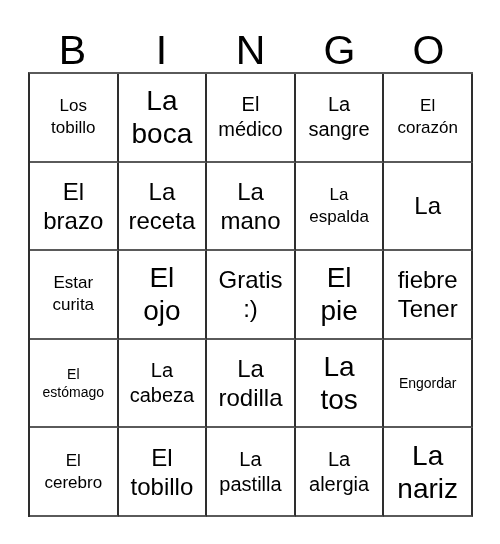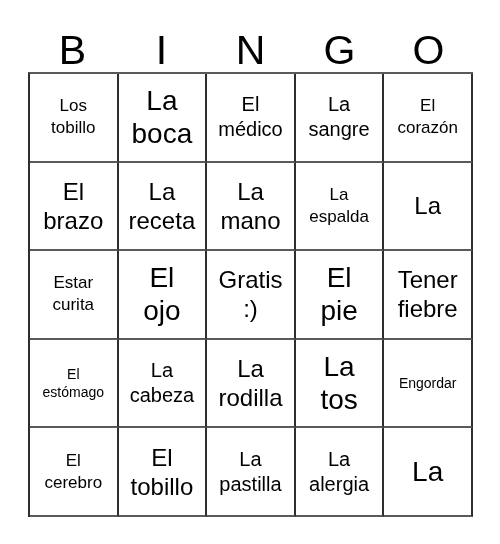--- a/index.html
+++ b/index.html
@@ -162,22 +162,22 @@
       </div>
       <div class="cell fs-l">
         <span class="line">Gratis</span>
         <span class="line">:)</span>
       </div>
       <div class="cell fs-xl">
         <span class="line">El</span>
         <span class="line">pie</span>
       </div>
       <div class="cell fs-l">
+        <span class="line">fiebre</span>
         <span class="line">Tener</span>
-        <span class="line">fiebre</span>
       </div>
     </div>
 
     <div class="grid-row">
       <div class="cell fs-xs">
         <span class="line">El</span>
         <span class="line">estómago</span>
       </div>
       <div class="cell fs-m">
         <span class="line">La</span>
@@ -209,17 +209,18 @@
       <div class="cell fs-m">
         <span class="line">La</span>
         <span class="line">pastilla</span>
       </div>
       <div class="cell fs-m">
         <span class="line">La</span>
         <span class="line">alergia</span>
       </div>
       <div class="cell fs-xl">
         <span class="line">La</span>
+        <span class="line">nariz</span>
       </div>
     </div>
 
   </div>
 </div>
 
 </body></html>

